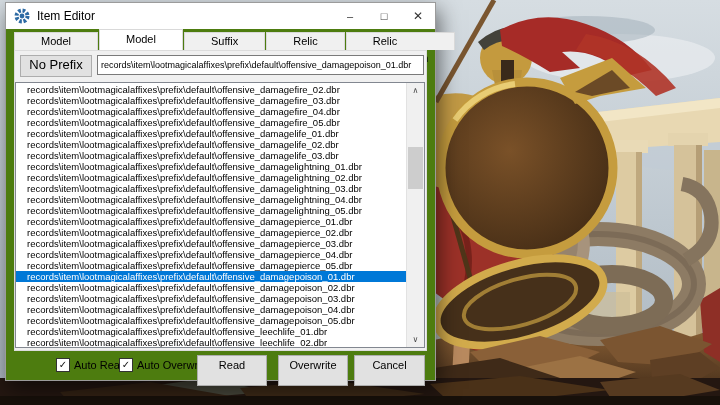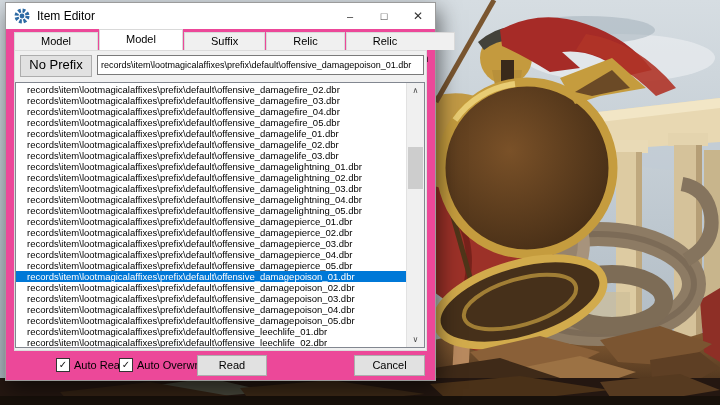--- a/index.html
+++ b/index.html
@@ -6,21 +6,21 @@
   body{
     width:720px;height:405px;position:relative;overflow:hidden;
     font-family:"Liberation Sans",sans-serif;background:#b9c3cb;
   }
   .artwork{position:absolute;inset:0;}
   .artwork svg{display:block;width:720px;height:405px;}
 
   
   .dialog{
     position:absolute;left:5px;top:2px;width:429px;height:377px;
-    background:#ec4899;border:1px solid #9b9b9b;
+    background:#4d7c0f;border:1px solid #9b9b9b;
     box-shadow:3px 8px 20px rgba(0,0,0,.55);
   }
   .titlebar{position:absolute;top:0;left:0;right:0;height:26px;background:#ffffff;display:flex;align-items:center;}
   .title-icon{margin-left:8px;width:16px;height:16px;flex:0 0 auto;}
   .title-text{margin-left:7px;font-size:12px;color:#000;}
   .win-controls{position:absolute;right:0;top:0;height:26px;display:flex;}
   .win-btn{width:34px;height:26px;display:flex;align-items:center;justify-content:center;font-size:11px;color:#333;}
   .win-btn.close{font-size:12px;}
 
   
@@ -68,21 +68,21 @@
   
   .footer{position:absolute;left:0;right:0;bottom:0;height:30px;}
   .checkbox{position:absolute;top:8px;display:flex;align-items:center;font-size:11px;color:#000;}
   .checkbox .box{
     width:12px;height:12px;background:#fff;border:1px solid #333;margin-right:4px;
     display:flex;align-items:center;justify-content:center;font-size:10px;line-height:10px;color:#111;
   }
   .cb-auto-read{left:50px;}
   .cb-auto-overwrite{left:113px;}
   .push-btn{
-    position:absolute;top:5px;height:21px;box-sizing:border-box;
+    position:absolute;top:5px;height:31px;box-sizing:border-box;
     background:#e1e1e1;border:1px solid #adadad;font-size:11px;color:#000;
     text-align:center;line-height:19px;
   }
   .btn-read{left:191px;width:70px;}
   .btn-overwrite{left:272px;width:70px;}
   .btn-cancel{left:348px;width:71px;}
 </style>
 </head>
 <body>
 
@@ -265,15 +265,16 @@
   <div class="footer">
     <label class="checkbox cb-auto-read">
       <span class="box">✓</span>
       <span>Auto Read</span>
     </label>
     <label class="checkbox cb-auto-overwrite">
       <span class="box">✓</span>
       <span>Auto Overwrite</span>
     </label>
     <div class="push-btn btn-read">Read</div>
+    <div class="push-btn btn-overwrite">Overwrite</div>
     <div class="push-btn btn-cancel">Cancel</div>
   </div>
 </div>
 
 </body></html>

